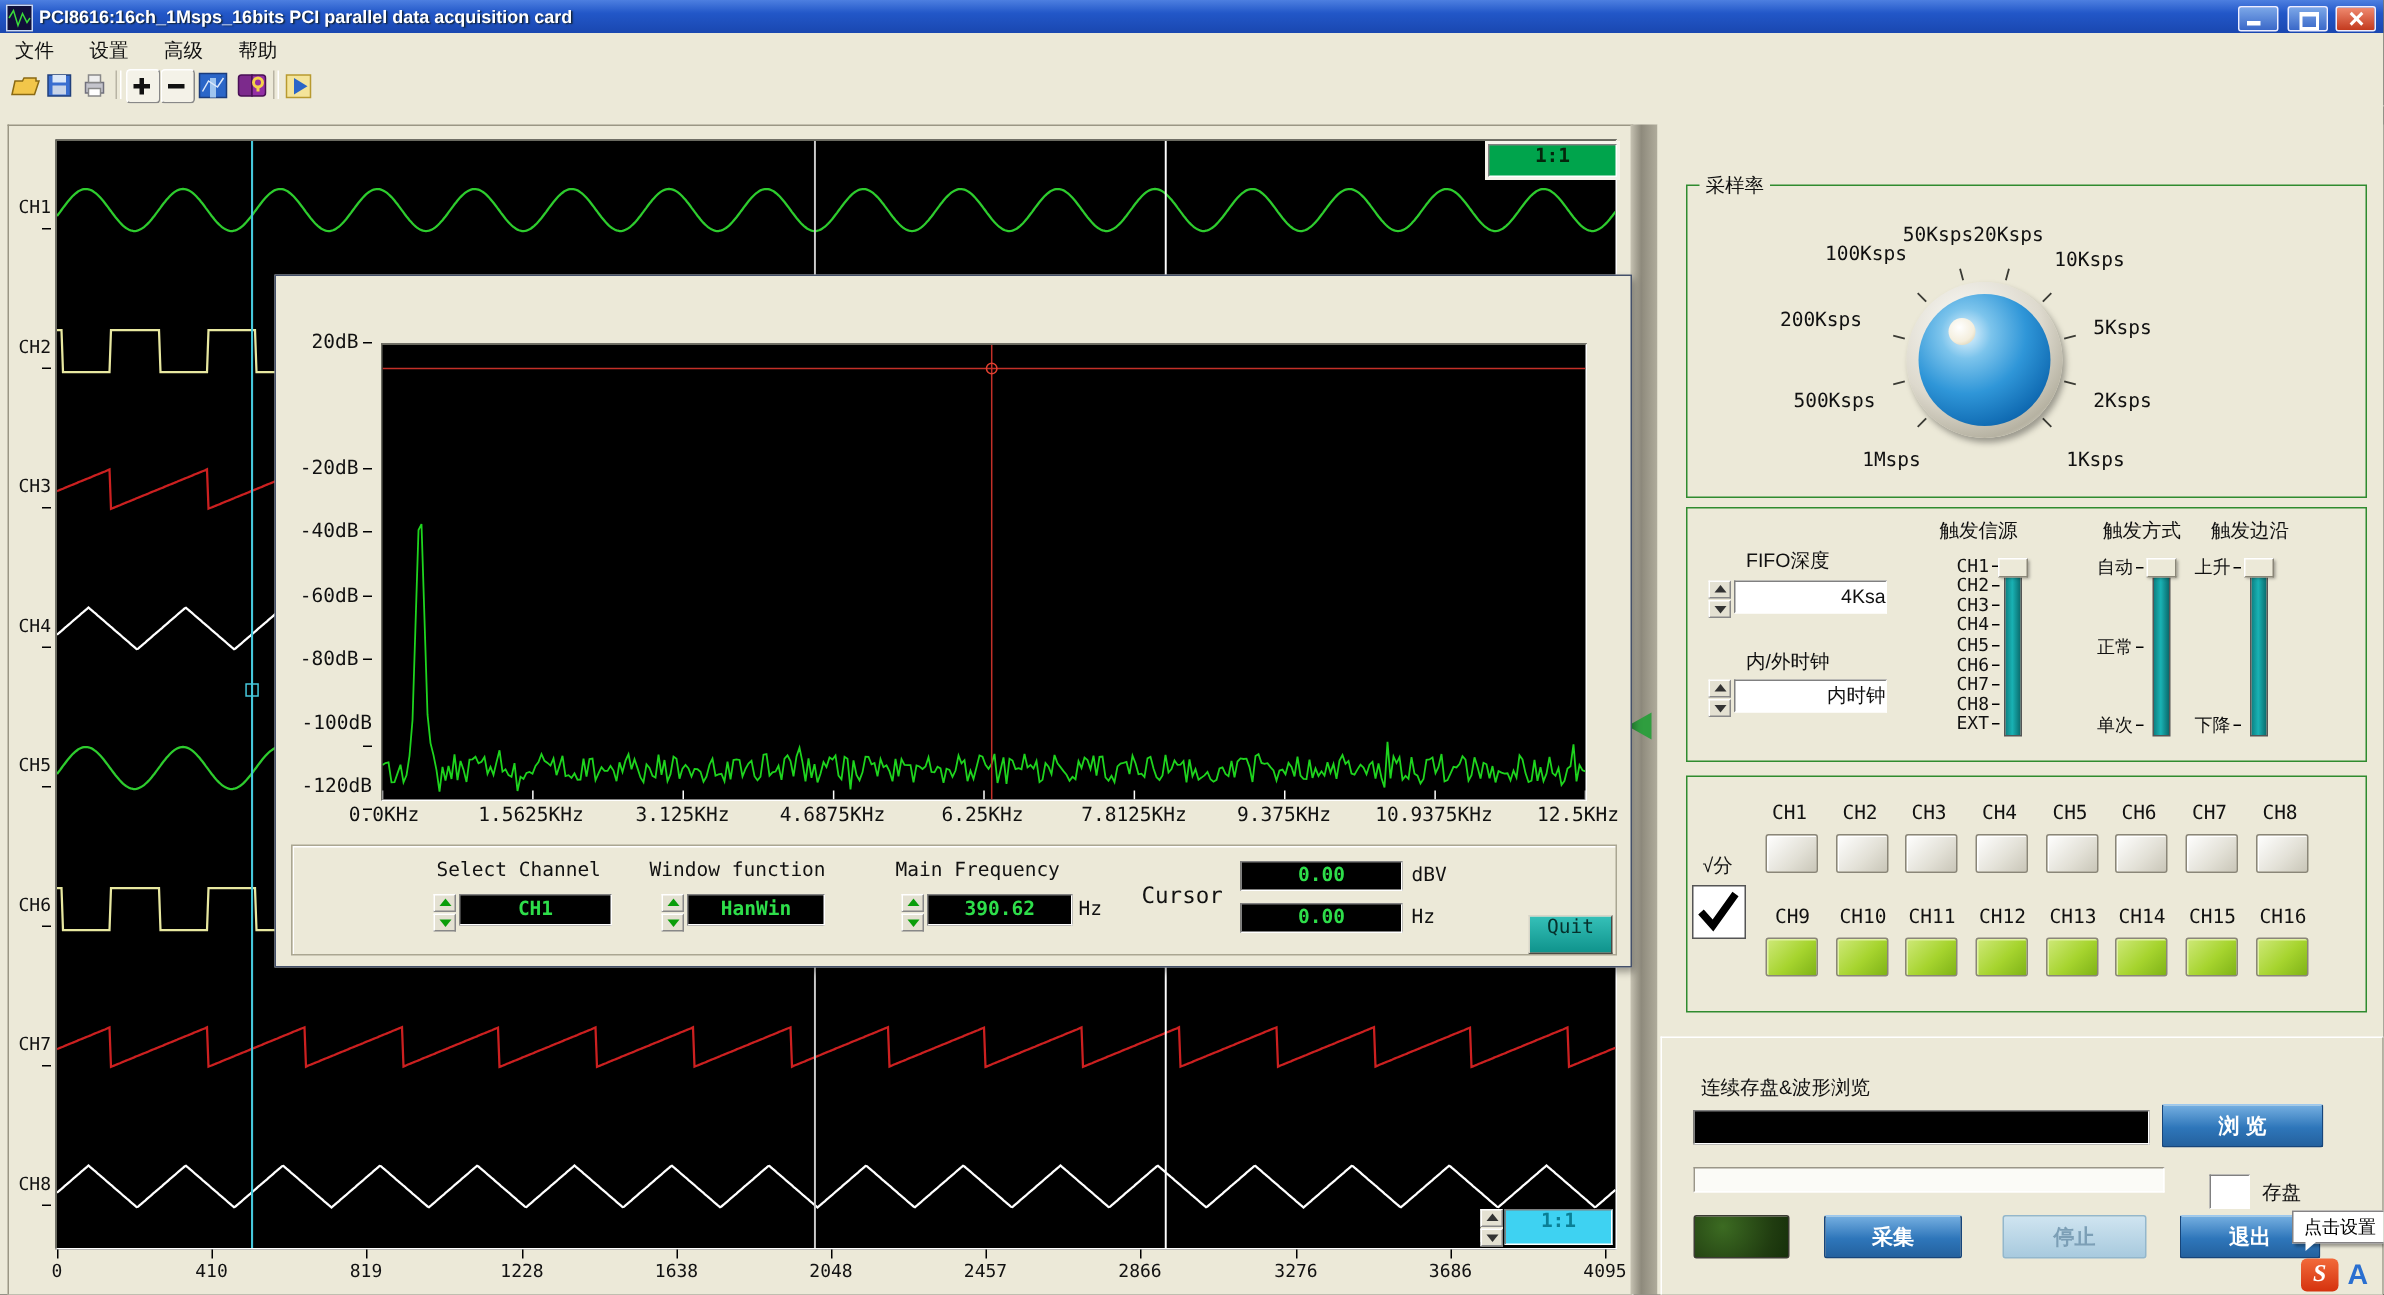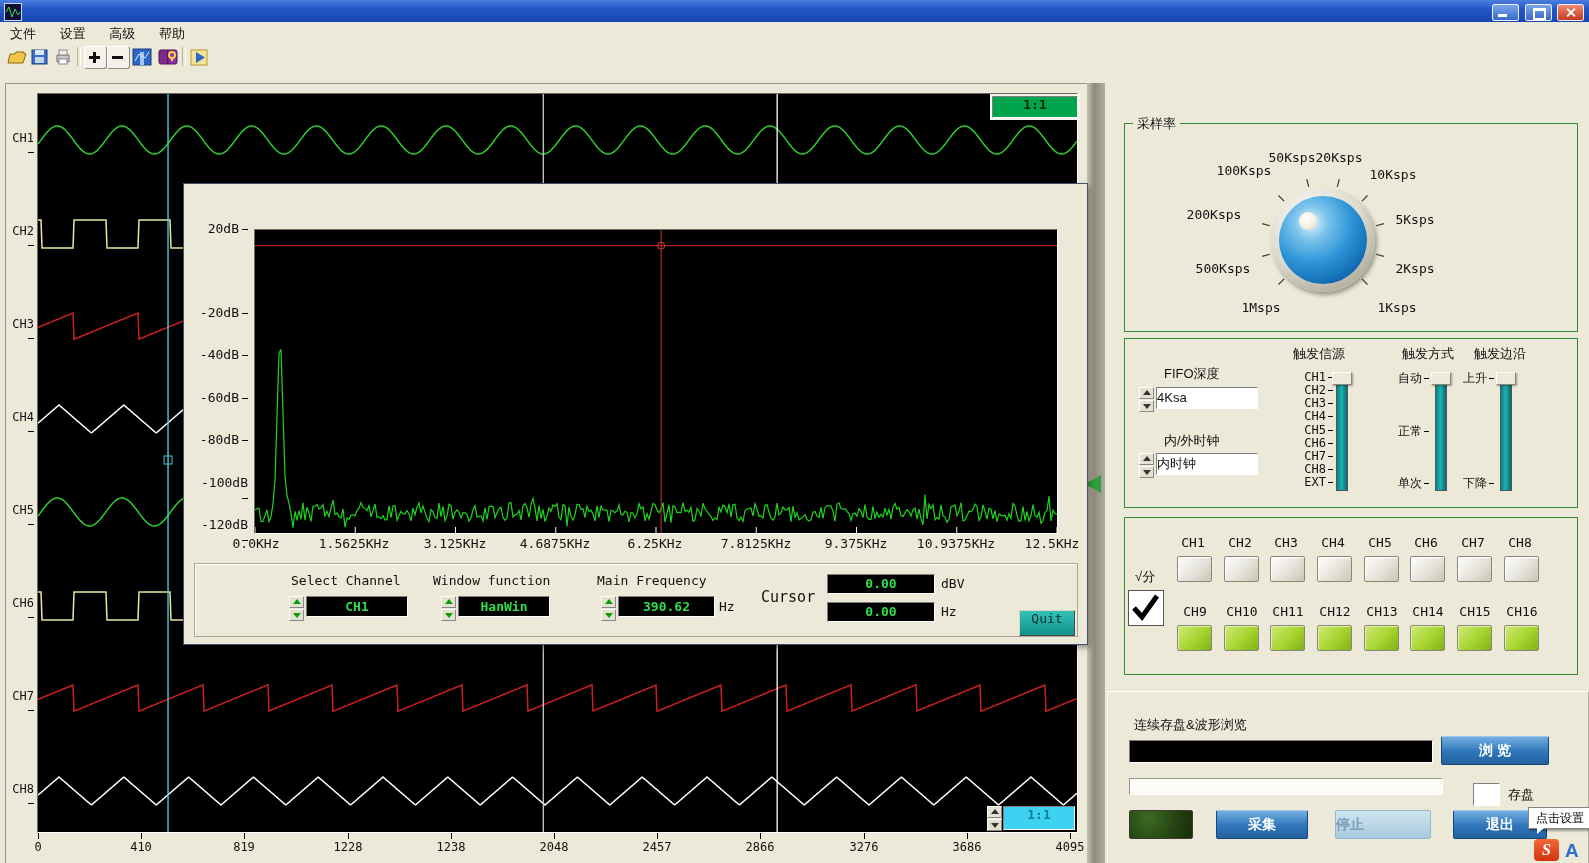--- a/index.html
+++ b/index.html
@@ -83,21 +83,21 @@
     background:radial-gradient(circle at 36% 30%,#eaf7ff 0%,#7cc4ec 20%,#2f96d8 48%,#0e68b0 78%,#085490 100%)}
   .knob-dot{position:absolute;left:20px;top:16px;width:18px;height:18px;border-radius:50%;
     background:radial-gradient(circle at 40% 35%,#ffffff,#f4eedd 60%,#cfc49f)}
   .klab{position:absolute;transform:translate(-50%,-50%);font:13px "DejaVu Sans Mono",monospace;color:#111;white-space:nowrap}
   .k100{left:119px;top:46px}.k50{left:167px;top:33px}.k20{left:214px;top:33px}.k10{left:268px;top:50px}
   .k5{left:290px;top:95px}.k2{left:290px;top:144px}.k1k{left:272px;top:183px}.k1m{left:136px;top:183px}
   .k500{left:98px;top:144px}.k200{left:89px;top:90px}
   
   .hdr{position:absolute;font-size:13px;color:#111;white-space:nowrap}
   .fld{position:absolute;background:#fff;border:1px solid #808080;border-bottom-color:#fff;border-right-color:#fff;
-    text-align:left;font-size:13px;color:#111}
+    text-align:right;font-size:13px;color:#111}
   .sl{position:absolute;font:12px "DejaVu Sans Mono",monospace;color:#111;text-align:right;white-space:nowrap}
   .sl:after{content:"";display:inline-block;width:5px;height:1px;background:#000;margin-left:2px;vertical-align:middle}
   .track{position:absolute;width:10px;background:linear-gradient(90deg,#0d8183,#19b2b4 45%,#0a6b6d);
     border:1px solid #555}
   .thumb{position:absolute;width:18px;height:11px;background:#ece9d8;border:1px solid #8a8678;
     border-top-color:#fff;border-left-color:#fff;box-shadow:1px 1px 2px rgba(0,0,0,.35)}
   
   .chbl{position:absolute;transform:translateX(-50%);font:13px "DejaVu Sans Mono",monospace;color:#111}
   .kbtn{position:absolute;width:33px;height:24px;border:1px solid #8a8678;border-radius:2px}
   .kbtn.gray{background:linear-gradient(135deg,#ffffff,#e2e0d6 60%,#c9c6b8);box-shadow:inset 1px 1px 0 #fff}
@@ -105,21 +105,21 @@
   .bigcheck{position:absolute;left:3px;top:72px;width:34px;height:34px;background:#fff;border:1px solid #555}
   
   .storage{position:absolute;left:2px;top:608px;width:480px;height:172px;background:#ece9d8;
     border:1px solid #b4b0a0;border-top-color:#fff;border-left-color:#fff}
   .blackfield{position:absolute;background:#000;border:1px solid #808080;border-bottom-color:#fff;border-right-color:#fff}
   .progress{position:absolute;background:#fbfbf7;border:1px solid #9a9688;border-bottom-color:#fff;border-right-color:#fff}
   .btn-blue{position:absolute;background:linear-gradient(#74aee0,#2e76ba 55%,#24619e);
     border:1px solid #17457a;border-top-color:#9cc8ee;border-radius:2px;color:#fff;
     font:bold 14px "Liberation Sans",sans-serif;text-align:center}
   .btn-dis{position:absolute;background:linear-gradient(#cfe4f0,#a8cade);border:1px solid #93b7cc;border-radius:2px;
-    color:#7c9fb6;font:bold 14px "Liberation Sans",sans-serif;text-align:left}
+    color:#7c9fb6;font:bold 14px "Liberation Sans",sans-serif;text-align:center}
   .led{position:absolute;border:1px solid #3c3c34;border-radius:2px;
     background:radial-gradient(circle at 30% 25%,#3c6b22,#203c10 70%,#16300a)}
   .smallcheck{position:absolute;background:#fff;border:1px solid #808080;border-bottom-color:#fff;border-right-color:#fff}
   .lbl13{position:absolute;font-size:13px;color:#111;white-space:nowrap}
   
   .spec-win{position:absolute;left:183px;top:183px;width:903px;height:460px;background:#ece9d8;
     border:1px solid #44506a;box-shadow:2px 3px 5px rgba(0,0,0,.35);z-index:50}
   .spec-title{position:absolute;left:3px;top:3px;right:3px;height:20px;
     background:linear-gradient(#8fb0dd,#5c83c2 60%,#4f76b5);color:#fff;font:bold 12px "Liberation Sans",sans-serif;
     line-height:20px;padding-left:6px}
@@ -150,20 +150,21 @@
 </style>
 </head>
 <body>
 
 <div class="titlebar">
   <span class="appicon">
     <svg width="16" height="16">
         <polyline points="1,8 4,3 7,13 10,5 13,11 15,8" fill="none" stroke="#3adc3a" stroke-width="1"></polyline>
       </svg>
   </span>
+  <span class="wtitle">PCI8616:16ch_1Msps_16bits PCI parallel data acquisition card</span>
   <span class="winbtns">
     <span class="wb min"><i></i></span>
     <span class="wb max"><i></i></span>
     <span class="wb close"><i></i></span>
   </span>
 </div>
 
 <div class="menubar">
   <span class="menu-item">文件</span>
   <span class="menu-item">设置</span>
@@ -253,21 +254,21 @@
     <span class="xtick t5"></span>
     <span class="xtick t6"></span>
     <span class="xtick t7"></span>
     <span class="xtick t8"></span>
     <span class="xtick t9"></span>
     <span class="xtick t10"></span>
     <span class="xlab t0">0</span>
     <span class="xlab t1">410</span>
     <span class="xlab t2">819</span>
     <span class="xlab t3">1228</span>
-    <span class="xlab t4">1238</span>
+    <span class="xlab t4">1638</span>
     <span class="xlab t5">2048</span>
     <span class="xlab t6">2457</span>
     <span class="xlab t7">2866</span>
     <span class="xlab t8">3276</span>
     <span class="xlab t9">3686</span>
     <span class="xlab t10">4095</span>
 
     <div class="zoom-green">1:1</div>
     <div class="spinner abs" style="left:981px;top:722px;height:22px">
       <div class="sb up">

